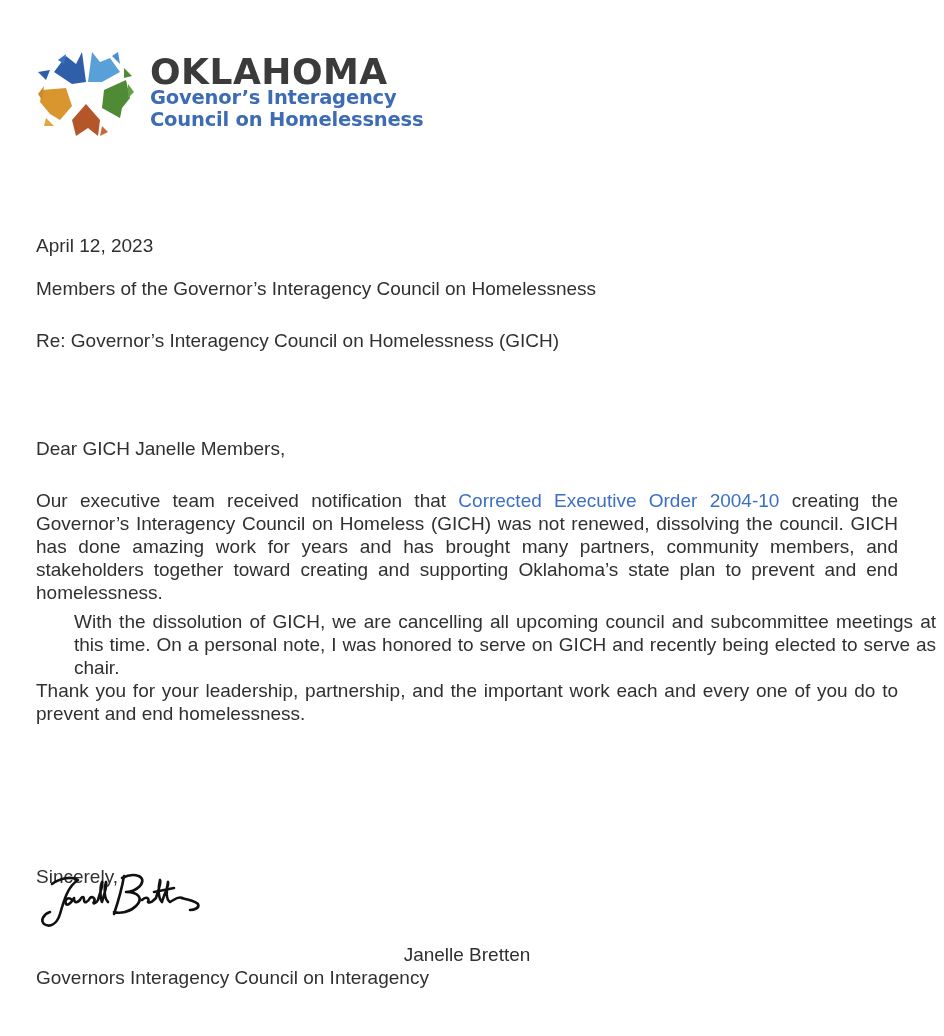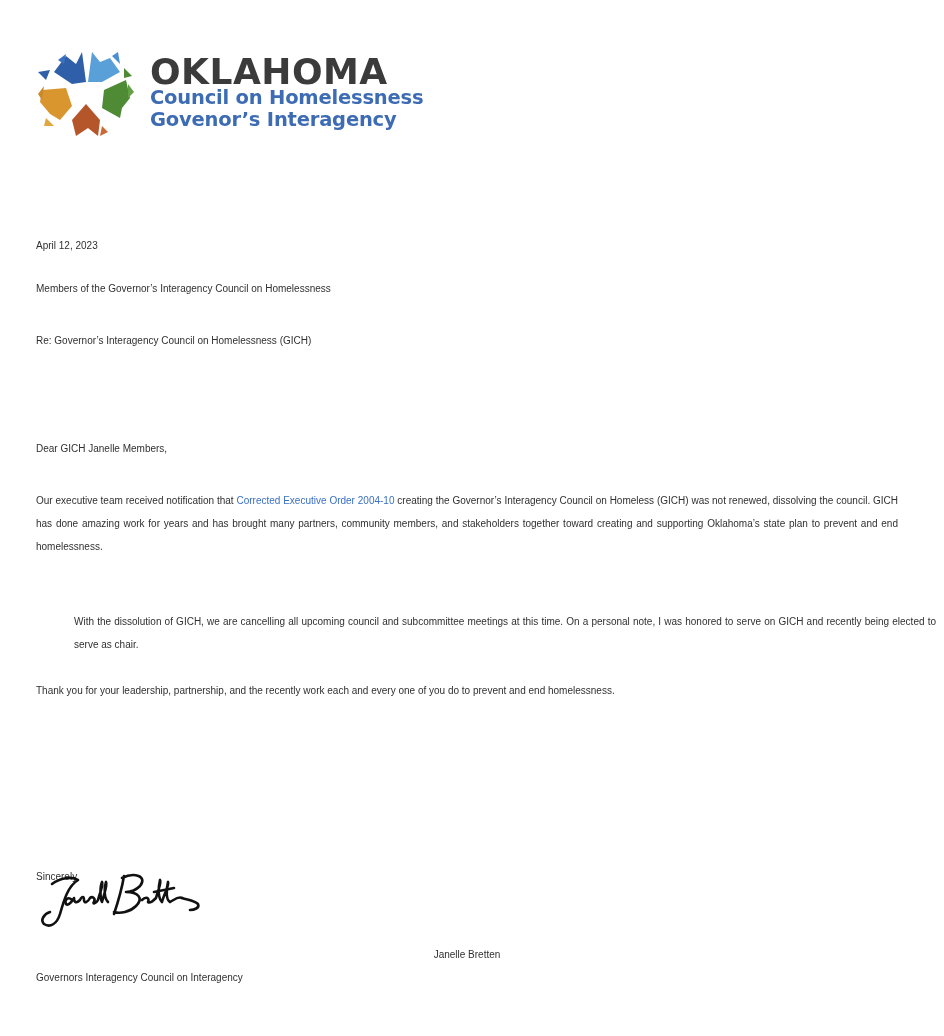--- a/index.html
+++ b/index.html
@@ -48,21 +48,21 @@
       font-size: 19.5px;
       color: #3d6cb4;
       line-height: 22px;
       letter-spacing: -0.2px;
     }
 
     .text {
       position: absolute;
       left: 36px;
       width: 862px;
-      font-size: 10px;
+      font-size: 19px;
       line-height: 23px;
       color: #303030;
     }
     .para {
       text-align: justify;
     }
     .link {
       color: #3a6fc4;
       cursor: pointer;
     }
@@ -94,38 +94,38 @@
 
     <polygon points="6,48 30,46 36,64 24,78 14,72 4,60" fill="#d9962f"></polygon>
     <polygon points="2,52 8,44 6,58" fill="#c98a2a"></polygon>
     <polygon points="10,76 18,84 8,84" fill="#e0a640"></polygon>
 
     <polygon points="2,30 14,28 10,38" fill="#2f5fa8"></polygon>
     <polygon points="88,26 96,34 88,36" fill="#4f8a35"></polygon>
   </svg>
   <div class="logo-text">
     <span class="logo-state">OKLAHOMA</span>
+    <span class="logo-org">Govenor’s Interagency</span>
     <span class="logo-org">Council on Homelessness</span>
-    <span class="logo-org">Govenor’s Interagency</span>
   </div>
 </div>
 
 <div class="text" style="top:234px;">April 12, 2023</div>
 <div class="text" style="top:277px;">Members of the Governor’s Interagency Council on Homelessness</div>
 <div class="text" style="top:329px;">Re: Governor’s Interagency Council on Homelessness (GICH)</div>
 
 <div class="text" style="top:437px;">Dear GICH Janelle Members,</div>
 
 <div class="text para" style="top:489px;">
   <span>Our executive team received notification that </span><a class="link">Corrected Executive Order 2004-10</a><span> creating the Governor’s Interagency Council on Homeless (GICH) was not renewed, dissolving the council.  GICH has done amazing work for years and has brought many partners, community members, and stakeholders together toward creating and supporting Oklahoma’s state plan to prevent and end homelessness.</span>
 </div>
 
 <div class="text para" style="top:610px;margin-left:38px;">With the dissolution of GICH, we are cancelling all upcoming council and subcommittee meetings at this time. On a personal note, I was honored to serve on GICH and recently being elected to serve as chair.</div>
 
-<div class="text para" style="top:679px;">Thank you for your leadership, partnership, and the recently work each and every one of you do to prevent and end homelessness.</div>
+<div class="text para" style="top:679px;">Thank you for your leadership, partnership, and the important work each and every one of you do to prevent and end homelessness.</div>
 
 <div class="text" style="top:829px;margin-top:36px;">Sincerely,</div>
 
 <svg class="signature" viewBox="0 0 200 62">
   <g fill="none" stroke="#111" stroke-width="2.6" stroke-linecap="round" stroke-linejoin="round">
 
     <path d="M14,14 C22,8 34,6 40,10 C30,16 26,30 22,44 C19,54 12,58 6,54 C2,50 6,44 12,42"></path>
 
     <path d="M34,30 C30,26 26,30 28,34 C30,36 34,32 36,28 C36,32 38,34 42,30 C44,26 46,26 46,30 C46,34 50,32 52,28 C54,26 58,28 56,32 C54,34 58,34 60,30 C62,22 66,14 64,12 C62,16 62,28 64,32 C66,24 70,14 68,12 C66,18 66,28 70,32"></path>
 

